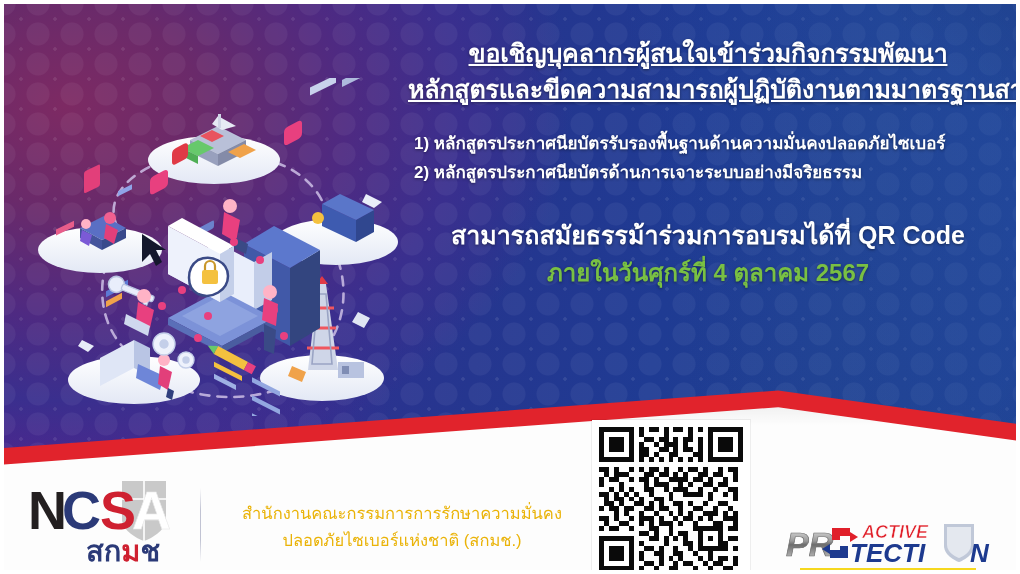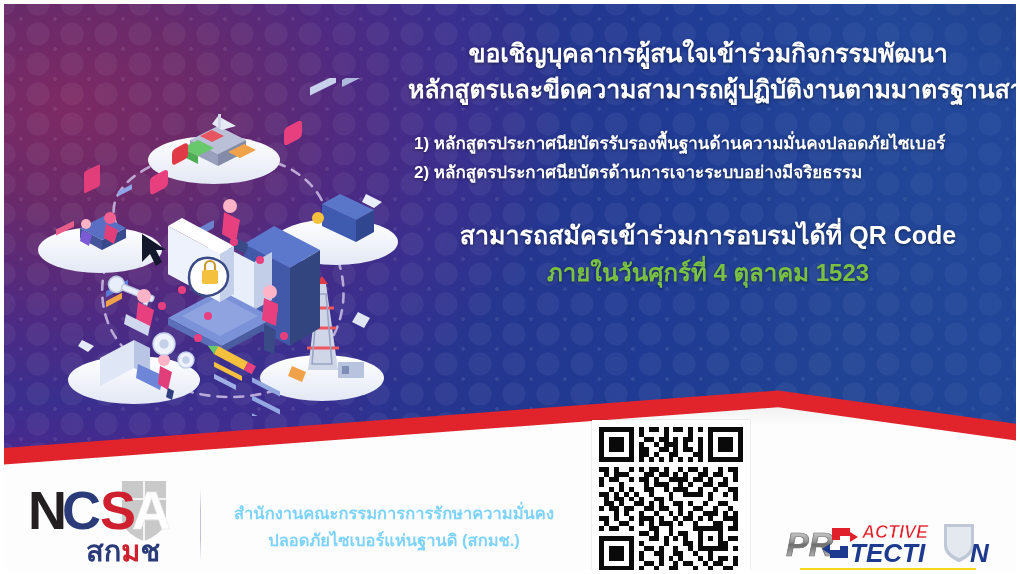--- a/index.html
+++ b/index.html
@@ -63,21 +63,21 @@
   }
 
   
   .copy{
     position:absolute; left:404px; top:32px; width:600px;
     color:#ffffff; text-align:center;
     text-shadow:0 1px 3px rgba(0,0,0,.45);
   }
   .h1{
     font-size:25px; font-weight:bold; line-height:1.42;
-    letter-spacing:-.2px; white-space:nowrap;
+    letter-spacing:-.2px; white-space:nowrap;text-decoration:underline;
   }
   .free-line{ font-size:24px; font-weight:bold; margin-top:2px; }
   .green{ color:#79c043; }
 
   .bullets{
     margin-top:22px; text-align:left; padding-left:6px;
     font-size:17px; font-weight:bold; line-height:1.72;
     white-space:nowrap;
   }
   .cta{
@@ -90,22 +90,22 @@
     position:absolute; left:588px; top:416px;
     width:158px; height:158px; background:#ffffff;
     padding:7px; box-shadow:0 0 0 1px rgba(0,0,0,.06);
   }
   .qr{ width:100%; height:100%; display:block; }
 
   
   .ncsa{ position:absolute; left:22px; top:473px; width:168px; height:92px; }
   .ncsa svg{ width:100%; height:100%; display:block; }
   .org{
-    position:absolute; left:200px; top:496px; width:380px;
-    color:#7dd3fc; font-size:16.5px; font-weight:bold;
+    position:absolute; left:208px; top:496px; width:380px;
+    color:#eab308; font-size:16.5px; font-weight:normal;
     line-height:1.62; text-align:center; white-space:nowrap;
   }
   .divider{
     position:absolute; left:196px; top:484px; width:1px; height:74px;
     background:linear-gradient(180deg, rgba(120,125,160,0) 0%, rgba(120,125,160,.45) 30%, rgba(120,125,160,.45) 70%, rgba(120,125,160,0) 100%);
   }
 
   
   .prot{ position:absolute; left:780px; top:512px; width:212px; height:74px; }
   .prot svg{ width:100%; height:100%; display:block; }
@@ -291,22 +291,22 @@
     <div class="copy">
       <div class="h1">ขอเชิญบุคลากรผู้สนใจเข้าร่วมกิจกรรมพัฒนา</div>
       <div class="h1 l2">หลักสูตรและขีดความสามารถผู้ปฏิบัติงานตามมาตรฐานสากล</div>
 
       <div class="bullets">
         <div>1) หลักสูตรประกาศนียบัตรรับรองพื้นฐานด้านความมั่นคงปลอดภัยไซเบอร์</div>
         <div>2) หลักสูตรประกาศนียบัตรด้านการเจาะระบบอย่างมีจริยธรรม</div>
       </div>
 
       <div class="cta">
-        <div>สามารถสมัครเข้าร่วมการอบรมได้ที่ QR Code</div>
-        <div class="date">ภายในวันศุกร์ที่ 4 ตุลาคม 1523</div>
+        <div>สามารถสมัยธรรม้าร่วมการอบรมได้ที่ QR Code</div>
+        <div class="date">ภายในวันศุกร์ที่ 4 ตุลาคม 2567</div>
       </div>
     </div>
 
     <div class="footer-red"></div>
     <div class="footer-white"></div>
     <div class="footer-shadow"></div>
 
     <div class="qr-wrap">
       <svg class="qr" viewBox="0 0 29 29" shape-rendering="crispEdges">
         <rect width="29" height="29" fill="#ffffff"></rect>
@@ -529,21 +529,21 @@
         <text x="74" y="52" font-family="'Liberation Sans',sans-serif" font-size="54" font-weight="bold" fill="#cf2030">S</text>
         <text x="106" y="52" font-family="'Liberation Sans',sans-serif" font-size="54" font-weight="bold" fill="#ffffff" stroke="#e8e8e8" stroke-width="0.6">A</text>
         <text x="60" y="84" font-family="'Liberation Sans',sans-serif" font-size="29" font-weight="bold" fill="#2b3a78">สก<tspan fill="#cf2030">ม</tspan><tspan fill="#2b3a78">ช</tspan></text>
       </svg>
     </div>
 
     <div class="divider"></div>
 
     <div class="org">
       <div>สำนักงานคณะกรรมการการรักษาความมั่นคง</div>
-      <div>ปลอดภัยไซเบอร์แห่นฐานดิ (สกมช.)</div>
+      <div>ปลอดภัยไซเบอร์แห่งชาติ (สกมช.)</div>
     </div>
 
     <div class="prot">
       <svg viewBox="0 0 212 74" xmlns="http://www.w3.org/2000/svg">
         <defs>
           <linearGradient id="chrome" x1="0" y1="0" x2="0" y2="1">
             <stop offset="0" stop-color="#f2f2f2"></stop>
             <stop offset="0.42" stop-color="#9a9a9a"></stop>
             <stop offset="0.52" stop-color="#6d6d6d"></stop>
             <stop offset="1" stop-color="#d8d8d8"></stop>

